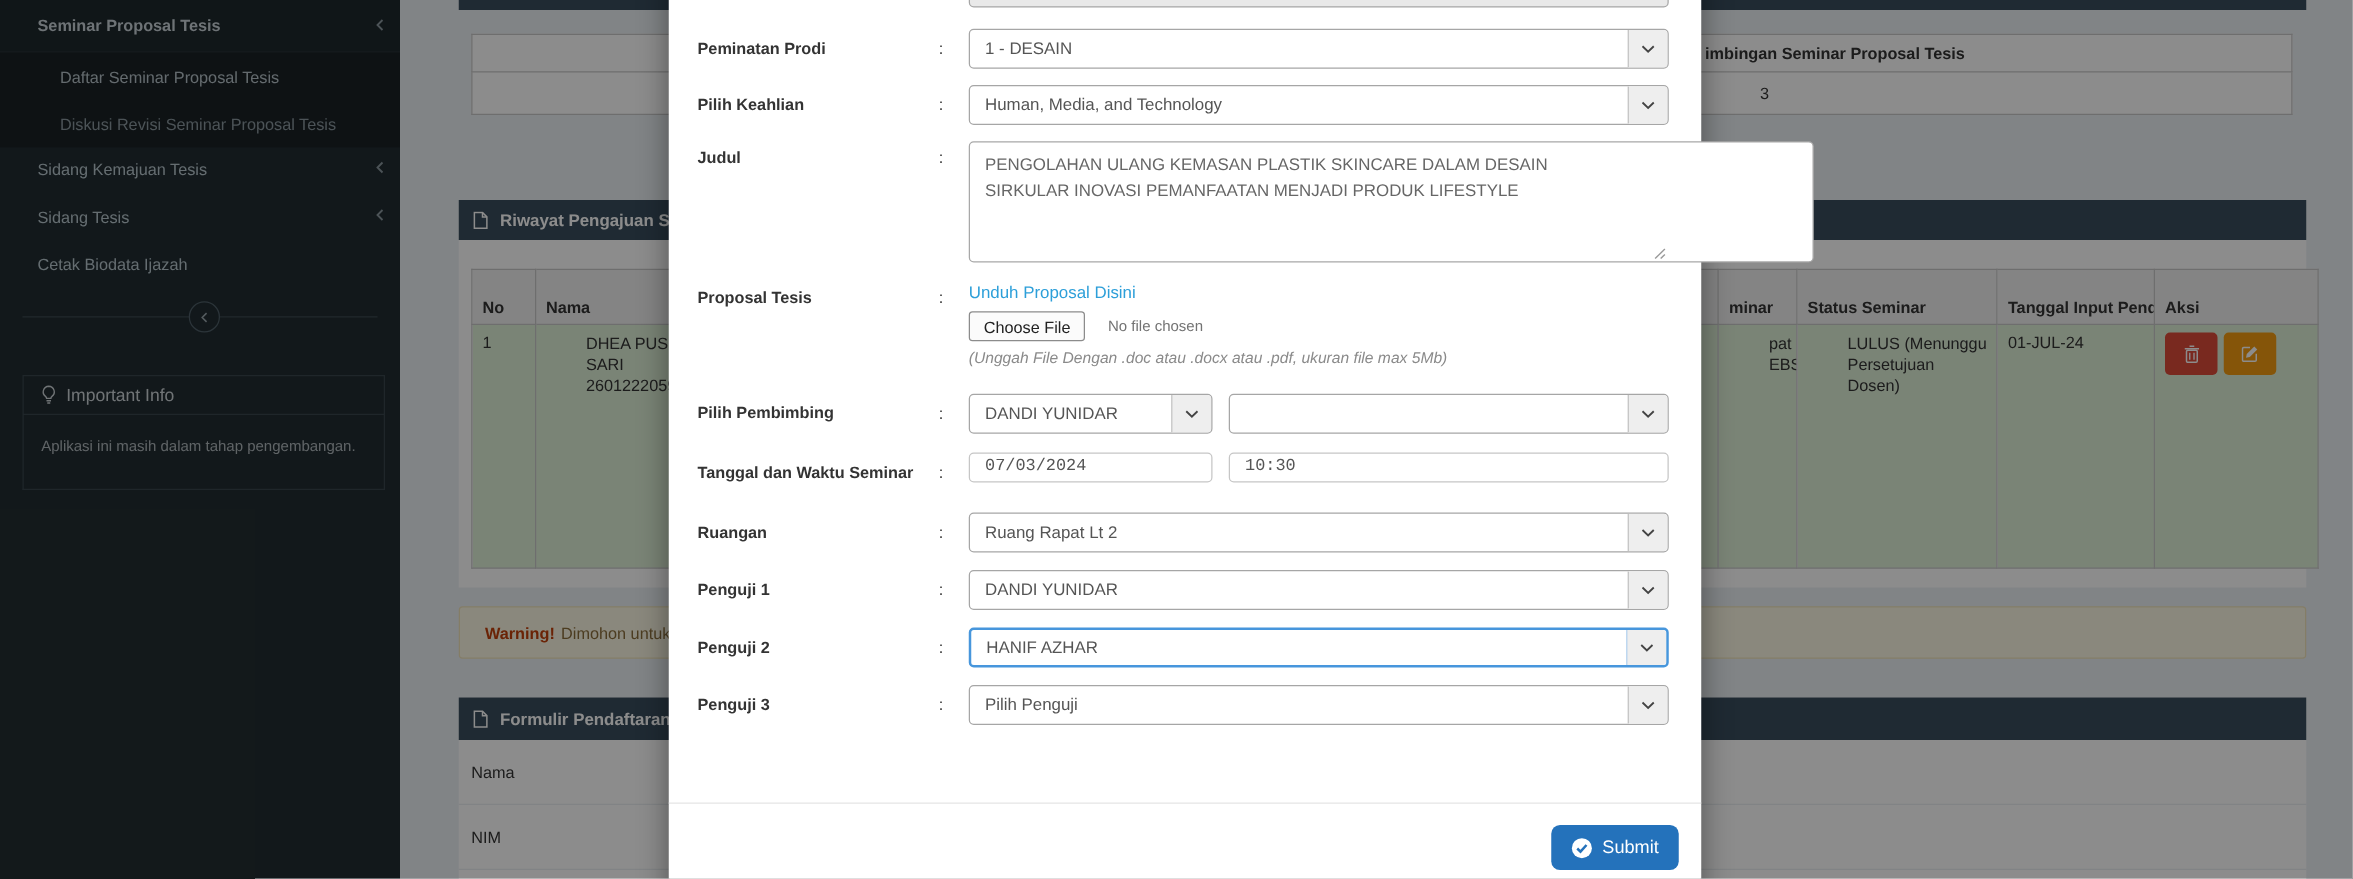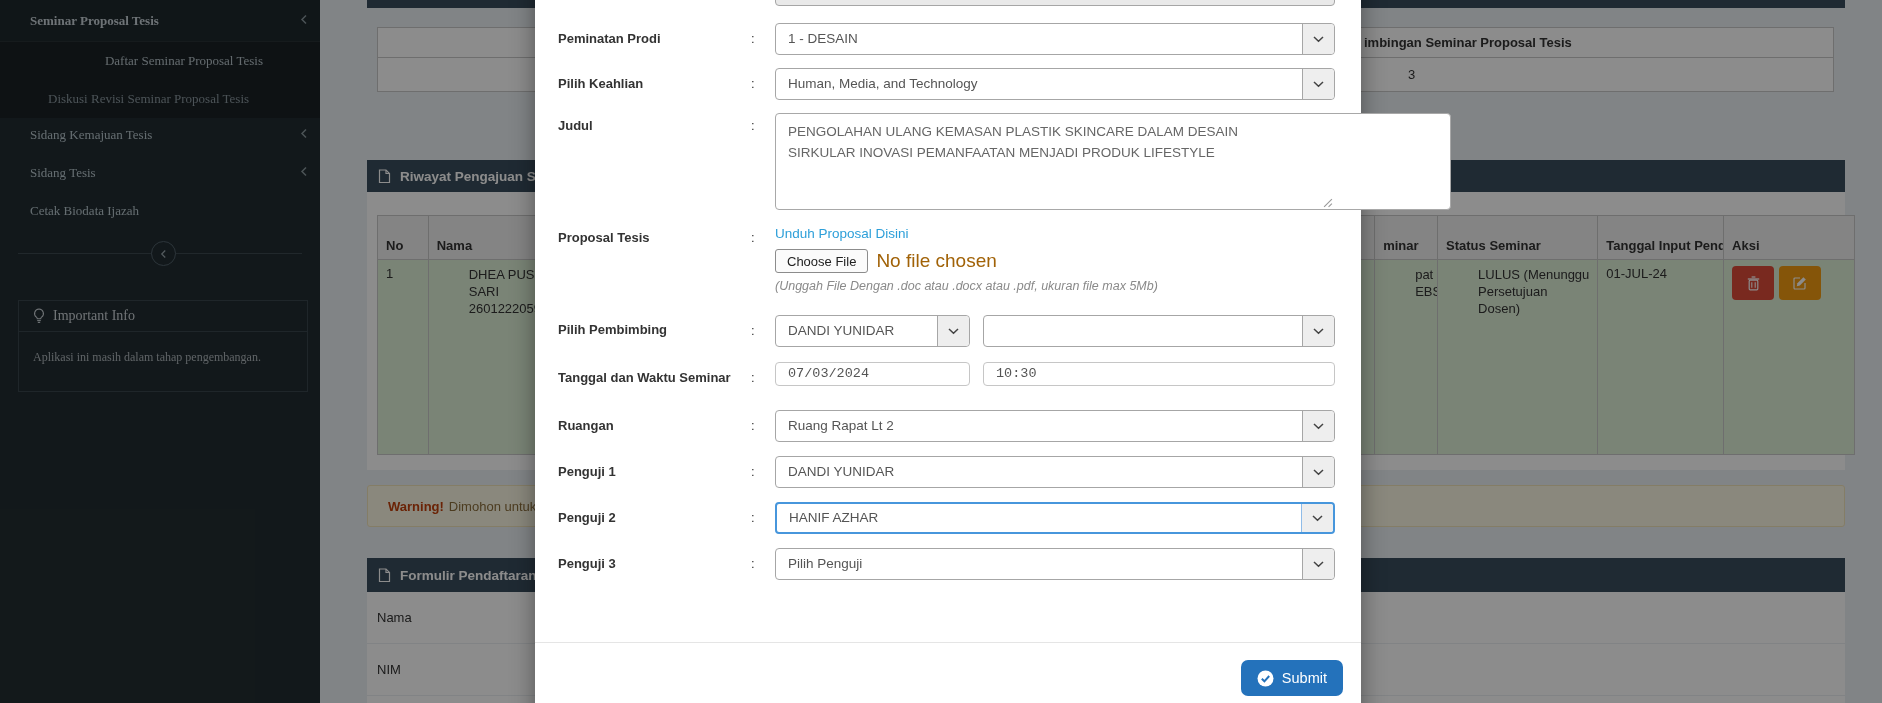--- a/index.html
+++ b/index.html
@@ -1,21 +1,21 @@
 <!DOCTYPE html>
 <html><head>
 <meta charset="utf-8">
 <style>
   * { margin:0; padding:0; box-sizing:border-box; }
   html,body { background:#9a9a9a; }
   body { font-family:"Liberation Sans", sans-serif; }
   #stage { position:relative; width:1882px; height:703px; overflow:hidden; background:#ecf0f5; }
 
   
-  .sidebar { position:absolute; left:0; top:0; width:320px; height:703px; background:#222d32; z-index:1;font-family:Liberation Serif, serif; }
+  .sidebar { position:absolute; left:0; top:0; width:320px; height:703px; background:#222d32; z-index:1; }
   .side-item { position:absolute; left:0; width:320px; display:flex; align-items:center; color:#b8c7ce; font-size:13px; cursor:pointer; }
   .side-item .lbl { padding-left:30px; }
   .side-item .chev { position:absolute; right:12px; top:50%; transform:translateY(-50%); }
   .side-parent0 { top:0; height:42px; background:#1e282c; color:#c8d2d8; font-weight:700; border-bottom:1px solid rgba(255,255,255,.05);}
   .side-sub { background:#1a2226; }
   .side-sub .lbl { padding-left:48px; }
   .side-divider { position:absolute; left:18px; right:18px; top:253px; border-top:1px solid #3d4a51; }
   .side-toggle { position:absolute; left:151px; top:241px; width:25px; height:25px; border:1px solid #50606a; border-radius:50%; background:#222d32; display:flex; align-items:center; justify-content:center; cursor:pointer; z-index:2;}
   .info-box { position:absolute; left:18px; top:300px; width:290px; color:#b8c7ce; }
   .info-head { border:1px solid #39464d; height:32px; display:flex; align-items:center; gap:8px; padding-left:14px; font-size:14px; color:#ccd3d8; }
@@ -61,40 +61,40 @@
   .sel { padding-left:12px; line-height:30px; height:32px; cursor:pointer; white-space:nowrap; overflow:hidden;}
   .sel .caret { position:absolute; right:0; top:0; bottom:0; width:32px; background:#eee; border-left:1px solid #a6a6a6; border-radius:0 3px 3px 0; display:flex; align-items:center; justify-content:center; }
   .sel.focused { border:2px solid #4796dc; line-height:28px; }
   .sel.focused .caret { border-left-color:#8fbce8; }
   .inp { height:24px; border-color:#c6c6c6; padding-left:12px; line-height:30px;font-family:Liberation Mono, monospace;}
   .t-area { left:240px; width:676px; border-color:#a8a8a8; padding:8px 12px; font-size:13.5px; color:#666; line-height:1.55; resize:none; font-family:"Liberation Sans",sans-serif; white-space:pre-wrap; overflow:hidden;}
   .resize-grip { position:absolute; right:2px; width:10px; height:10px; }
   .dl-link { position:absolute; left:240px; font-size:13.5px; color:#2d9fd9; text-decoration:none; cursor:pointer;}
   .file-row { position:absolute; left:240px; display:flex; align-items:center; }
   .file-btn { height:24px; border:1px solid #8c8c8c; border-radius:3px; background:#fbfbfb; font-size:13px; color:#222; padding:0 11px; cursor:pointer; font-family:"Liberation Sans",sans-serif;}
-  .file-status { margin-left:8px; font-size:19px; color:#a16207; }
+  .file-status { margin-left:18px; font-size:12px; color:#737373; }
   .file-note { position:absolute; left:240px; font-size:12.5px; font-style:italic; color:#8a8a8a; }
   .m-footer-line { position:absolute; left:0; right:0; top:682px; border-top:1px solid #e5e5e5; }
   .submit-btn { position:absolute; right:18px; top:700px; height:36px; border:none; border-radius:7px; background:#2472bb; color:#fff; font-size:14.5px; display:flex; align-items:center; gap:8px; padding:0 16px; cursor:pointer; font-family:"Liberation Sans",sans-serif;}
 </style>
 </head>
 <body>
 
 <div id="stage">
 
   <aside class="sidebar">
     <div class="side-item side-parent0" style="top:0;">
       <span class="lbl">Seminar Proposal Tesis</span>
       <span class="chev">
         <svg width="8" height="11" viewBox="0 0 8 11">
             <polyline points="6,1.5 2,5.5 6,9.5" fill="none" stroke="#8a979e" stroke-width="1.5"></polyline>
           </svg>
       </span>
     </div>
-    <div class="side-item side-sub" style="top:42px; height:38px; color:#b6c2c8;justify-content:center;">
+    <div class="side-item side-sub" style="top:42px; height:38px; color:#b6c2c8;">
       <span class="lbl">Daftar Seminar Proposal Tesis</span>
     </div>
     <div class="side-item side-sub" style="top:80px; height:38px; color:#8b989f;">
       <span class="lbl">Diskusi Revisi Seminar Proposal Tesis</span>
     </div>
     <div class="side-item" style="top:116px; height:38px;">
       <span class="lbl">Sidang Kemajuan Tesis</span>
       <span class="chev">
         <svg width="8" height="11" viewBox="0 0 8 11">
             <polyline points="6,1.5 2,5.5 6,9.5" fill="none" stroke="#8a979e" stroke-width="1.5"></polyline>

